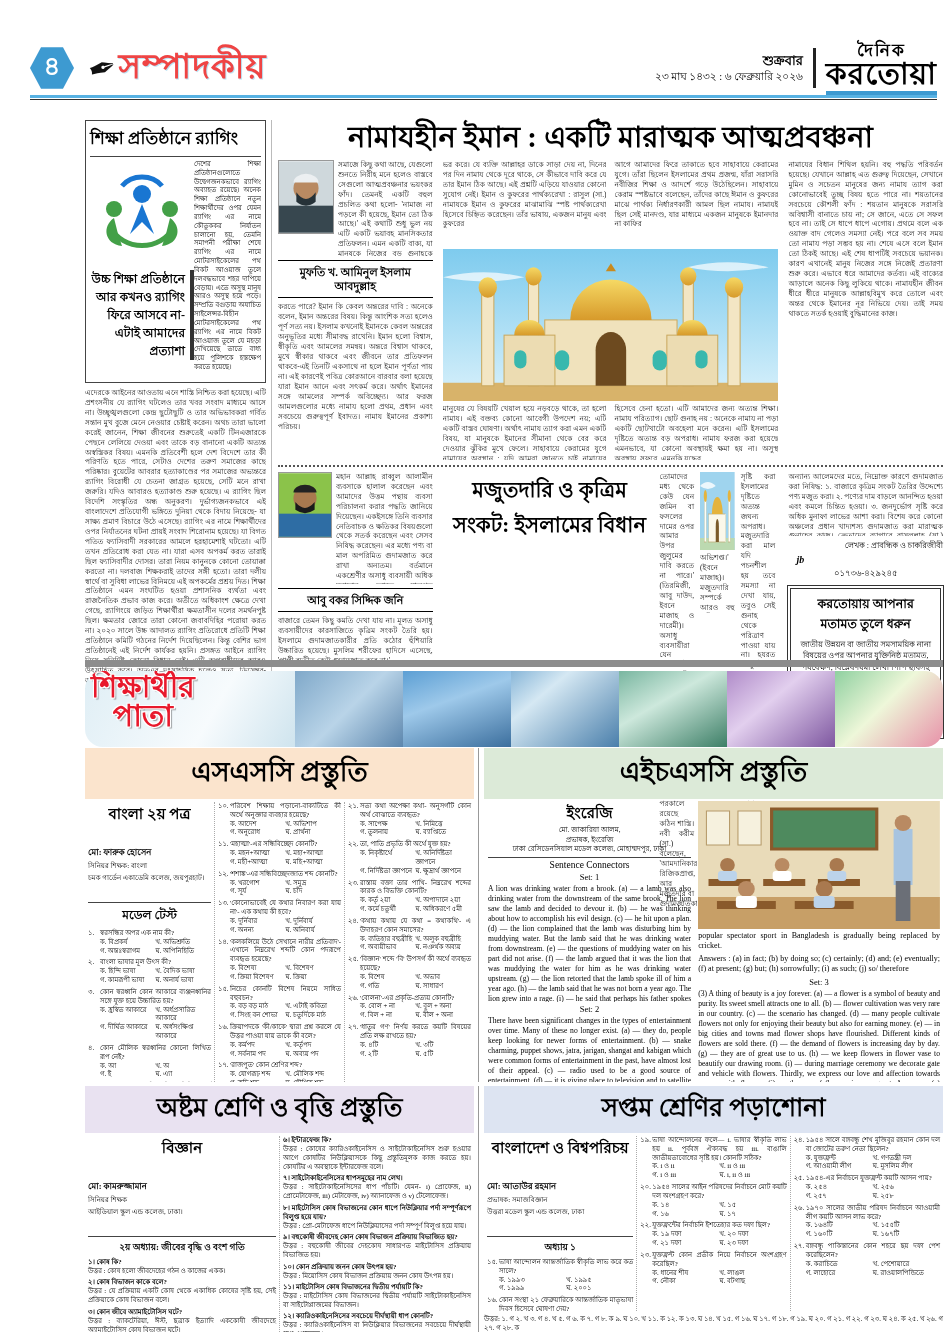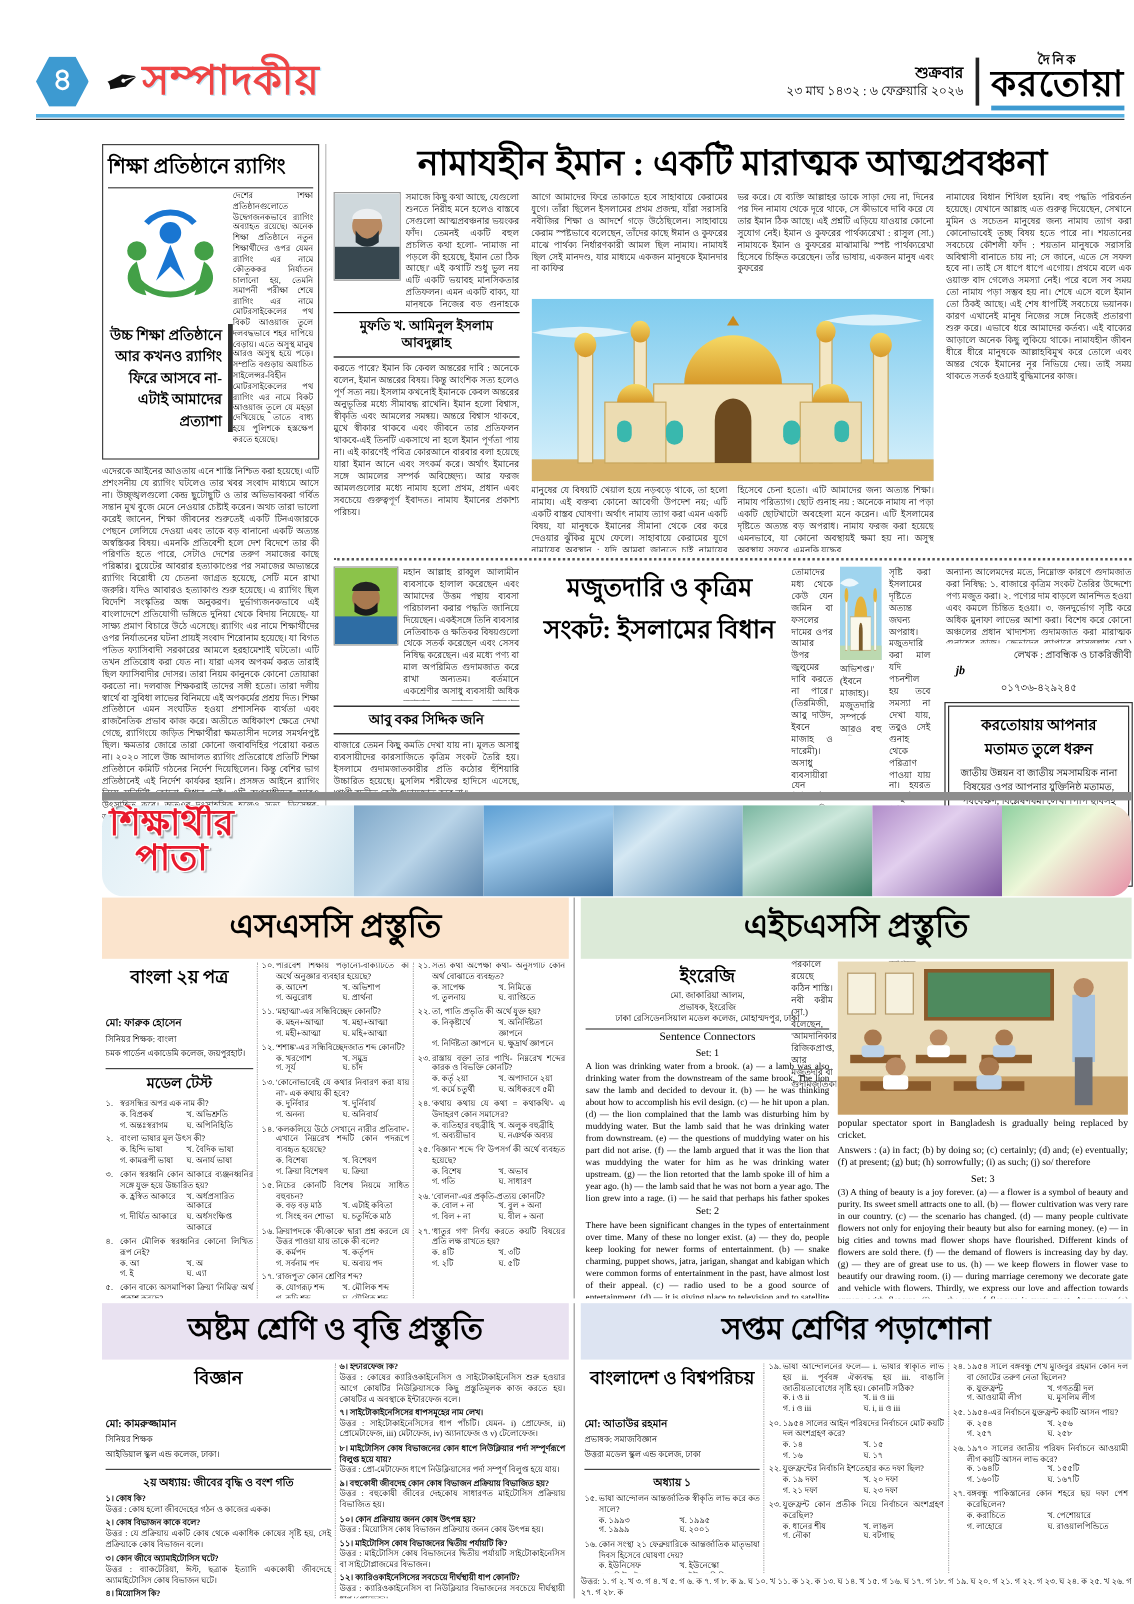--- a/index.html
+++ b/index.html
@@ -10,21 +10,21 @@
   .hdr { position:absolute; top:42px; left:30px; width:907px; height:52px; display:flex; align-items:center; }
   .hex { width:44px; height:46px; background:#3d9ad1; clip-path:polygon(25% 5%,75% 5%,100% 50%,75% 95%,25% 95%,0 50%); display:flex; align-items:center; justify-content:center; color:#fff; font-size:26px; font-weight:bold; }
   .pen { font-size:34px; margin:0 2px 0 14px; transform:rotate(-18deg); color:#111; }
   .section-title { color:#ef4444; font-weight:bold; font-size:34px; letter-spacing:1px; text-shadow:1px 1px 0 #bce4f5; }
   .hdr-right { margin-left:auto; display:flex; align-items:center; }
   .dateblock { text-align:right; line-height:1.25; margin-right:10px; }
   .weekday { font-size:13px; font-weight:bold; }
   .dateline { font-size:10.5px; }
   .hdr-divider { width:3px; height:40px; background:#222; margin-right:10px; }
   .masthead { text-align:center; line-height:1; }
-  .masthead-top { font-size:11px; font-weight:bold; letter-spacing:2px; }
+  .masthead-top { font-size:17px; font-weight:bold; letter-spacing:2px; }
   .masthead-main { font-size:30px; font-weight:bold; letter-spacing:1px; border-bottom:4px solid #3d9ad1; padding-bottom:2px; }
   .hdr-rule { position:absolute; top:95px; left:30px; width:907px; border-top:3px solid #58b2e3; border-bottom:1px solid #333; height:5px; }
 
   
   .top { position:absolute; top:120px; left:85px; width:858px; height:552px; display:flex; }
   .bt { font-size:7.4px; line-height:1.34; text-align:justify; overflow:hidden; color:#111; }
 
   .left-art { width:186px; flex:none; padding-right:5px; }
   .left-art-box { border:1px solid #444; padding:4px; }
   .la-title { font-size:17px; font-weight:bold; border-bottom:1px solid #444; padding-bottom:3px; margin-bottom:3px; }
@@ -87,21 +87,21 @@
   .ssc { width:394px; flex:none; border-right:1px solid #999; padding-right:4px; display:flex; flex-direction:column; }
   .ssc-head { background:#fbe4cd; text-align:center; font-size:27px; font-weight:bold; padding:3px 0; }
   .hsc { flex:1; padding-left:5px; display:flex; flex-direction:column; }
   .hsc-head { background:#dcead8; text-align:center; font-size:27px; font-weight:bold; padding:3px 0; }
   .prep-body { display:flex; flex:1; overflow:hidden; margin-top:3px; }
   .qcol { flex:1; padding:0 3px; border-right:1px dotted #aaa; overflow:hidden; }
   .qcol:last-child { border-right:none; }
   .subject { font-size:15px; font-weight:bold; text-align:center; }
   .author-n { font-size:8.5px; font-weight:bold; text-align:left; margin-top:19px; }
   .author-r { font-size:7px; }
-  .author-i { font-size:7px; border-bottom:1px solid #444; padding-bottom:6px; margin-bottom:3px; }
+  .author-i { font-size:7px; border-bottom:1px solid #444; padding-bottom:18px; margin-bottom:3px; }
   .testtitle { font-size:12px; font-weight:bold; text-align:center; margin:3px 0; }
   .mcq { font-size:6.8px; line-height:1.3; margin-bottom:3px; }
   .mcq-q { display:flex; text-align:justify; }
   .mcq-q .qn { flex:none; width:12px; }
   .opts { display:grid; grid-template-columns:1fr 1fr; padding-left:12px; }
 
   .hsc-cols { display:flex; flex:1; overflow:hidden; margin-top:2px; }
   .hsc-left { width:46%; padding:0 4px; }
   .hsc-right { width:54%; padding:0 3px; }
   .hsc-author { font-size:7.2px; text-align:center; border-bottom:1px solid #444; padding-bottom:2px; margin-bottom:2px; line-height:1.35; }
@@ -188,22 +188,22 @@
             <path d="M15 22 a13 9 0 0 1 26 0 z" fill="#eceff1"></path>
             <path d="M18 32 q10 14 20 0 l0 10 q-10 8 -20 0 z" fill="#263238"></path>
           </svg>
           <div class="bt" style="height:96px;">সমাজে কিছু কথা আছে, যেগুলো শুনতে নিরীহ মনে হলেও বাস্তবে সেগুলো আত্মপ্রবঞ্চনার ভয়ংকর ফাঁদ। তেমনই একটি বহুল প্রচলিত কথা হলো- 'নামাজ না পড়লে কী হয়েছে, ইমান তো ঠিক আছে।' এই কথাটি শুধু ভুল নয় এটি একটি ভয়াবহ মানসিকতার প্রতিফলন। এমন একটি বাক্য, যা মানুষকে নিজের বড় গুনাহকে হালকা করে দেখার সুযোগ দেয় এবং ধীরে ধীরে তাকে সর্বনাশের দিকে ঠেলে দেয়।</div>
           <div class="authbox">মুফতি খ. আমিনুল ইসলাম আবদুল্লাহ</div>
           <div class="bt" style="flex:1;height:148px;">করতে পারে? ইমান কি কেবল অন্তরের দাবি : অনেকে বলেন, ইমান অন্তরের বিষয়। কিন্তু আংশিক সত্য হলেও পূর্ণ সত্য নয়। ইসলাম কখনোই ইমানকে কেবল অন্তরের অনুভূতির মধ্যে সীমাবদ্ধ রাখেনি। ইমান হলো বিশ্বাস, স্বীকৃতি এবং আমলের সমন্বয়। অন্তরে বিশ্বাস থাকবে, মুখে স্বীকার থাকবে এবং জীবনে তার প্রতিফলন থাকবে-এই তিনটি একসাথে না হলে ইমান পূর্ণতা পায় না। এই কারণেই পবিত্র কোরআনে বারবার বলা হয়েছে যারা ইমান আনে এবং সৎকর্ম করে। অর্থাৎ ইমানের সঙ্গে আমলের সম্পর্ক অবিচ্ছেদ্য। আর ফরজ আমলগুলোর মধ্যে নামায হলো প্রথম, প্রধান এবং সবচেয়ে গুরুত্বপূর্ণ ইবাদত। নামায ইমানের প্রকাশ্য পরিচয়।</div>
         </div>
 
         <div class="colAmid">
           <div class="mid-2col" style="height:86px;overflow:hidden;">
+            <div class="bt">ভর করে। যে ব্যক্তি আল্লাহর ডাকে সাড়া দেয় না, দিনের পর দিন নামায থেকে দূরে থাকে, সে কীভাবে দাবি করে যে তার ইমান ঠিক আছে। এই প্রশ্নটি এড়িয়ে যাওয়ার কোনো সুযোগ নেই। ইমান ও কুফরের পার্থক্যরেখা : রাসুল (সা.) নামাযকে ইমান ও কুফরের মাঝামাঝি স্পষ্ট পার্থক্যরেখা হিসেবে চিহ্নিত করেছেন। তাঁর ভাষায়, একজন মানুষ এবং কুফরের</div>
             <div class="bt">আগে আমাদের ফিরে তাকাতে হবে সাহাবায়ে কেরামের যুগে। তাঁরা ছিলেন ইসলামের প্রথম প্রজন্ম, যাঁরা সরাসরি নবীজির শিক্ষা ও আদর্শে গড়ে উঠেছিলেন। সাহাবায়ে কেরাম স্পষ্টভাবে বলেছেন, তাঁদের কাছে ঈমান ও কুফরের মাঝে পার্থক্য নির্ধারণকারী আমল ছিল নামায। নামাযই ছিল সেই মানদণ্ড, যার মাধ্যমে একজন মানুষকে ইমানদার না কাফির</div>
-            <div class="bt">ভর করে। যে ব্যক্তি আল্লাহর ডাকে সাড়া দেয় না, দিনের পর দিন নামায থেকে দূরে থাকে, সে কীভাবে দাবি করে যে তার ইমান ঠিক আছে। এই প্রশ্নটি এড়িয়ে যাওয়ার কোনো সুযোগ নেই। ইমান ও কুফরের পার্থক্যরেখা : রাসুল (সা.) নামাযকে ইমান ও কুফরের মাঝামাঝি স্পষ্ট পার্থক্যরেখা হিসেবে চিহ্নিত করেছেন। তাঁর ভাষায়, একজন মানুষ এবং কুফরের</div>
           </div>
           <svg class="mosque1" viewBox="0 0 330 150" preserveAspectRatio="none">
             <defs>
               <linearGradient id="sky" x1="0" y1="0" x2="0" y2="1">
                 <stop offset="0" stop-color="#7ecbee"></stop>
                   <stop offset="1" stop-color="#d9f1fb"></stop>
               </linearGradient>
               <linearGradient id="gold" x1="0" y1="0" x2="0" y2="1">
                 <stop offset="0" stop-color="#f6d964"></stop>
                   <stop offset="1" stop-color="#d79a2b"></stop>

